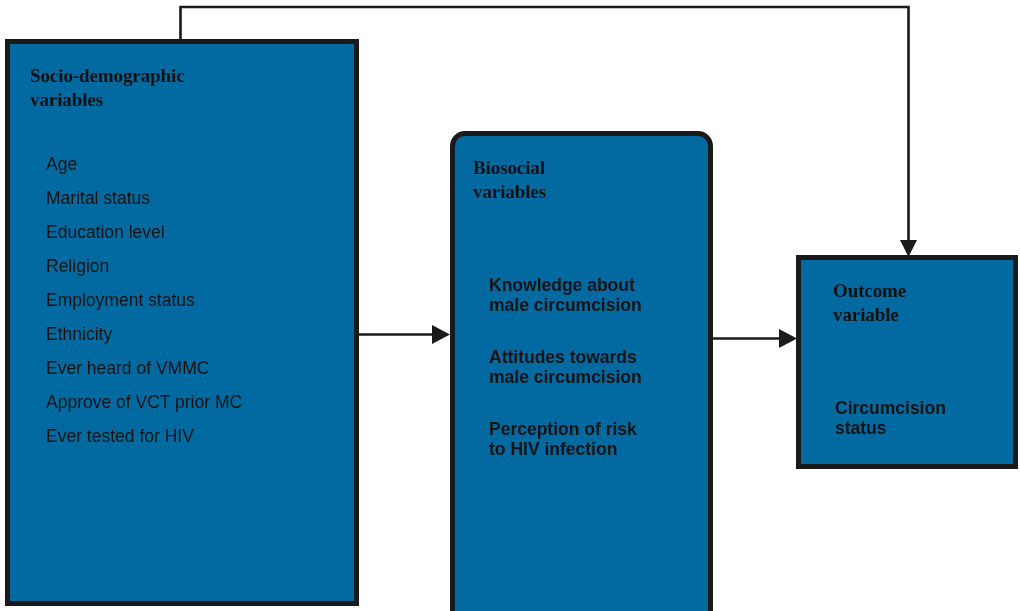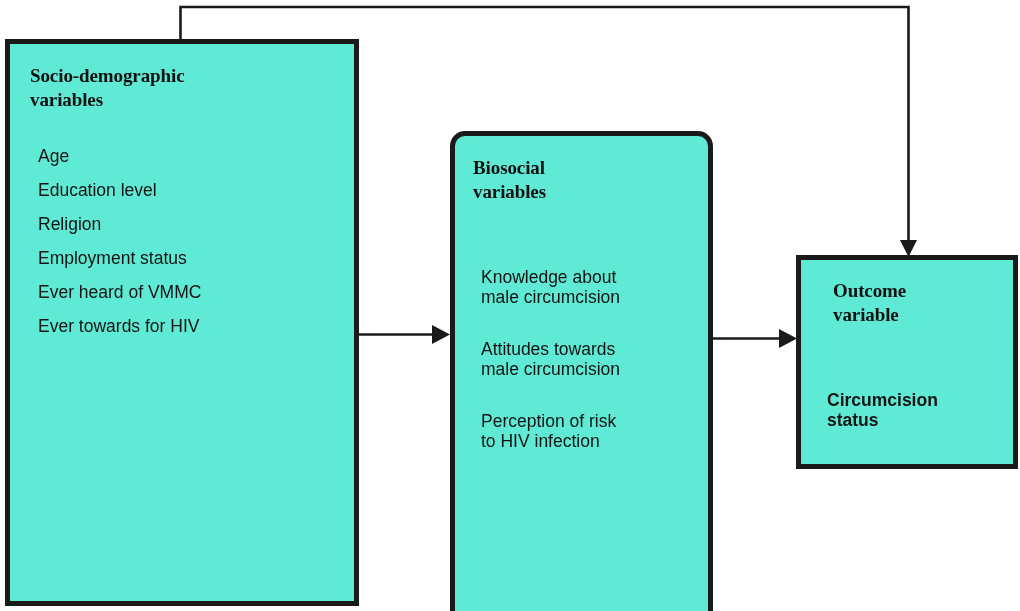--- a/index.html
+++ b/index.html
@@ -14,21 +14,21 @@
     height: 611px;
     background: #ffffff;
     overflow: hidden;
     font-family: "Liberation Sans", sans-serif;
     color: #111111;
   }
 
   
   .box {
     position: absolute;
-    background: #5eead4;
+    background: #0369a1;
     border: 5px solid #1a1a1a;
     box-sizing: border-box;
   }
   #box-socio {
     left: 5px;
     top: 39px;
     width: 354px;
     height: 567px;
   }
   #box-biosocial {
@@ -77,21 +77,21 @@
   #box-outcome .box-title {
     left: 32px;
     top: 19px;
     width: 190px;
   }
 
   
   .item-list {
     position: absolute;
     list-style: none;
-    margin: 8px;
+    margin: 16px;
     padding: 0;
   }
   .item {
     font-family: "Liberation Sans", sans-serif;
     font-size: 17.5px;
     line-height: 20px;
     color: #141414;
     white-space: pre-line;
   }
 
@@ -103,20 +103,21 @@
   }
   #socio-list .item {
     height: 34px;
   }
 
   
   #biosocial-list {
     left: 18px;
     top: 123px;
     width: 235px;
+    font-weight: bold;
   }
   #biosocial-list .item {
     margin-bottom: 32px;
   }
   #biosocial-list .item:last-child {
     margin-bottom: 0;
   }
 
   
   #outcome-list {
@@ -166,25 +167,28 @@
       <polygon class="arrow-head" points="797,338.5 779,329 779,348"></polygon>
     </g>
   </svg>
 
   <div class="box" id="box-socio">
     <div class="box-inner">
       <div class="box-title">Socio-demographic
 variables</div>
       <ul class="item-list" id="socio-list">
         <li class="item">Age</li>
+        <li class="item">Marital status</li>
         <li class="item">Education level</li>
         <li class="item">Religion</li>
         <li class="item">Employment status</li>
+        <li class="item">Ethnicity</li>
         <li class="item">Ever heard of VMMC</li>
-        <li class="item">Ever towards for HIV</li>
+        <li class="item">Approve of VCT prior MC</li>
+        <li class="item">Ever tested for HIV</li>
       </ul>
     </div>
   </div>
 
   <div class="box" id="box-biosocial">
     <div class="box-inner">
       <div class="box-title">Biosocial
 variables</div>
       <ul class="item-list" id="biosocial-list">
         <li class="item">Knowledge about

